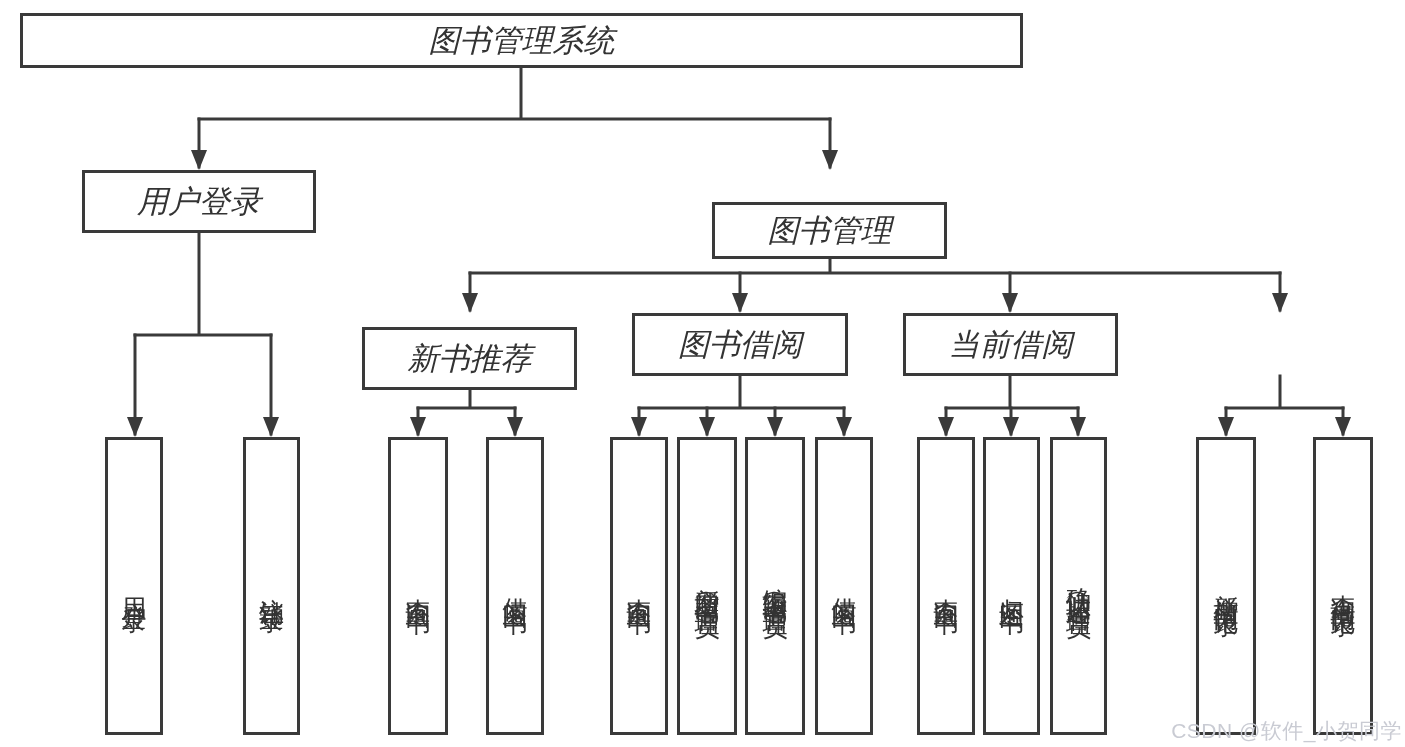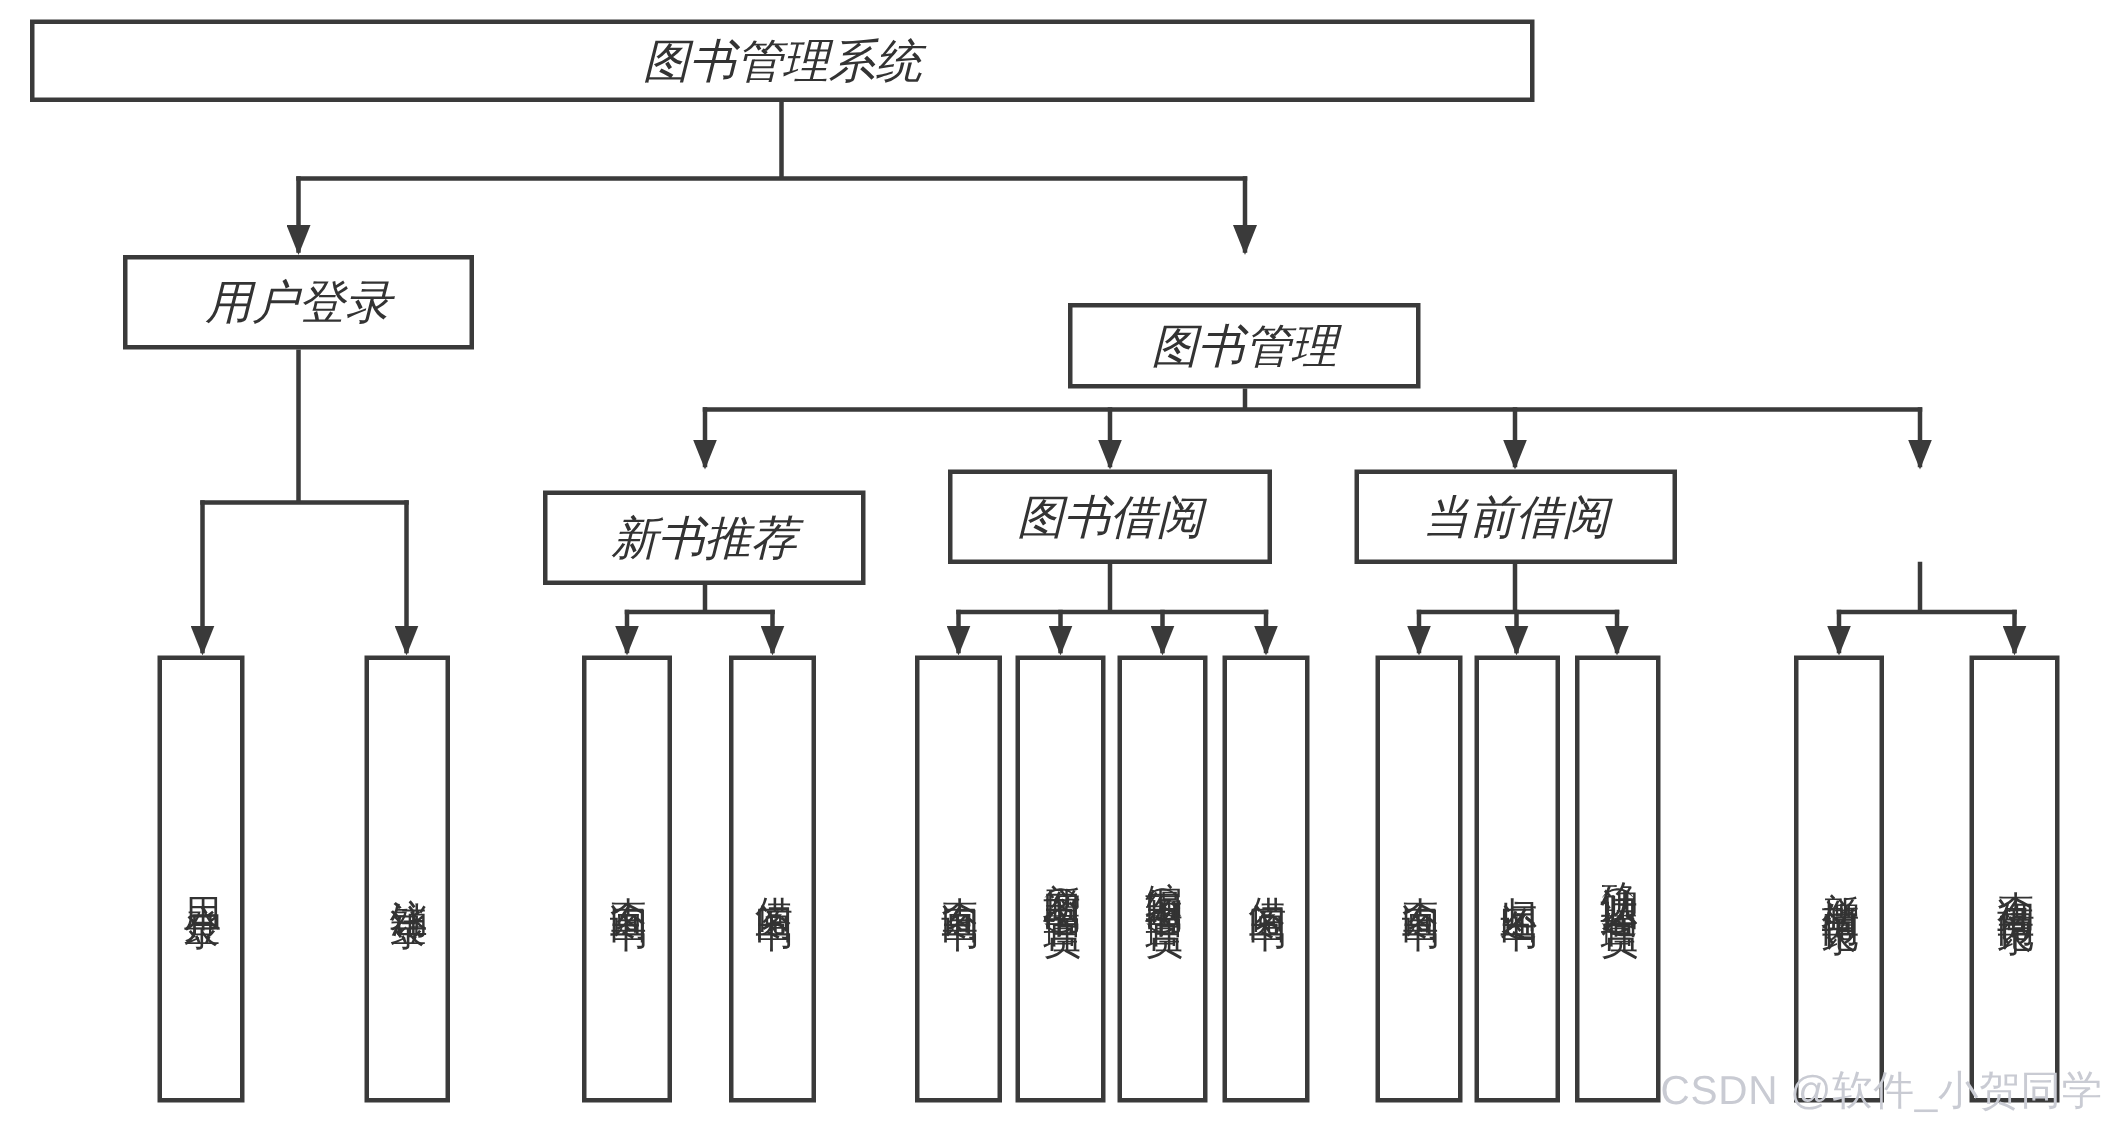--- a/index.html
+++ b/index.html
@@ -36,21 +36,21 @@
     writing-mode: vertical-rl;
     text-orientation: mixed;
     font-size: 25px;
     letter-spacing: 4px;
     line-height: 1;
   }
   .watermark {
     position: absolute;
     right: 3px;
     bottom: 2px;
-    font-size: 27px;
+    font-size: 21px;
     letter-spacing: 0.5px;
     color: var(--watermark, #c9cbd3);
     z-index: 5;
     white-space: nowrap;
   }
 </style>
 </head>
 <body>
 
 <div class="canvas">

